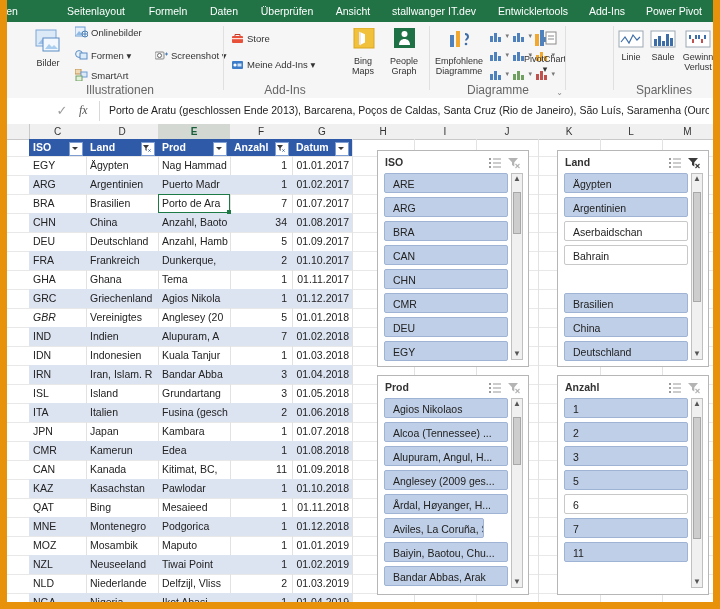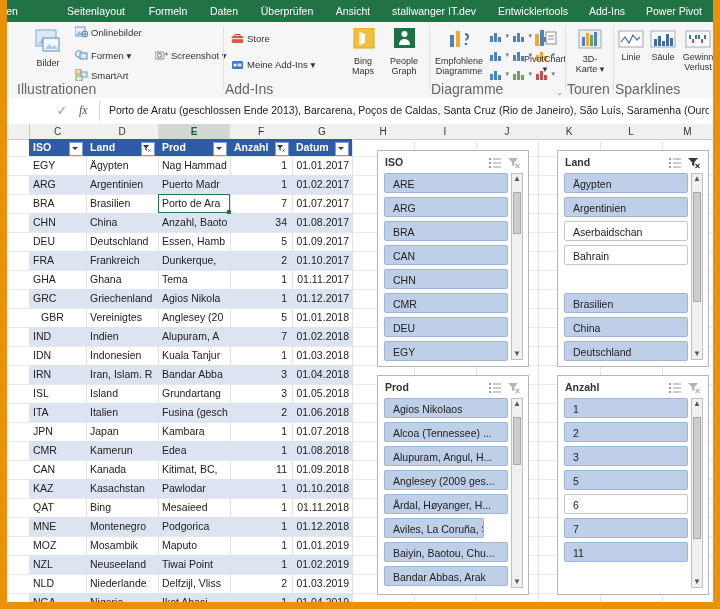--- a/index.html
+++ b/index.html
@@ -11,21 +11,21 @@
   }
   .frame{position:absolute;left:7px;top:0;width:706px;height:602px;background:#fff;overflow:hidden;}
 
   
   .tabbar{position:absolute;left:0;top:0;width:706px;height:22px;background:#217346;}
   .tab{position:absolute;top:0;height:22px;line-height:22px;color:#fff;font-size:10.5px;white-space:nowrap;}
 
   
   .ribbon{position:absolute;left:0;top:22px;width:706px;height:76px;background:#f6f6f6;border-bottom:1px solid #d2d2d2;}
   .grp{position:absolute;top:0;height:76px;}
-  .grp .glabel{position:absolute;bottom:1px;width:100%;font-size:14px;color:#666;}
+  .grp .glabel{position:absolute;bottom:1px;width:100%;text-align:center;font-size:12px;color:#666;}
   .sep{position:absolute;top:4px;width:1px;height:64px;background:#e0e0e0;}
   .bigbtn{position:absolute;text-align:center;width:46px;}
   .bigbtn .cap{font-size:9px;color:#333;line-height:10px;display:block;}
   .smitem{position:absolute;font-size:9.5px;color:#333;white-space:nowrap;}
   .ic{display:inline-block;vertical-align:middle;margin-right:3px;}
 
   
   .fbar{position:absolute;left:0;top:98px;width:706px;height:26px;background:#fff;border-bottom:1px solid #d8d8d8;}
   .fb-check{position:absolute;left:48px;top:6px;width:14px;height:14px;color:#9a9a9a;font-size:13px;text-align:center;line-height:14px;}
   .fb-fx{position:absolute;left:72px;top:5px;font-style:italic;font-size:12px;color:#555;font-family:"Liberation Serif",serif;}
@@ -230,34 +230,20 @@
             <path d="M17 8h6M17 11h6" stroke="#8a8a8a"></path>
           </svg>
         <span class="cap">PivotChart</span>
         <span class="cap">▾</span>
       </div>
       <div class="glabel">Diagramme</div>
       <span style="position:absolute;right:2px;bottom:1px;font-size:8px;color:#888;">⌄</span>
     </div>
     <div class="sep" style="left:558px;"></div>
 
-    <div class="grp" style="left:560px;width:46px;">
-      <div class="bigbtn" style="left:2px;top:6px;width:42px;">
-        <svg width="28" height="24" viewBox="0 0 28 24">
-            <rect x="3" y="2" width="22" height="18" fill="#e9eef3" stroke="#9aa7b3"></rect>
-            <rect x="6" y="9" width="3" height="9" fill="#4f81bd"></rect>
-            <rect x="10" y="5" width="3" height="13" fill="#f0a830"></rect>
-            <rect x="14" y="7" width="3" height="11" fill="#70a060"></rect>
-            <rect x="18" y="4" width="3" height="14" fill="#4f81bd"></rect>
-          </svg>
-        <span class="cap">3D-</span>
-        <span class="cap"><span>Karte</span> ▾</span>
-      </div>
-      <div class="glabel">Touren</div>
-    </div>
     <div class="sep" style="left:606px;"></div>
 
     <div class="grp" style="left:608px;width:98px;">
       <div class="bigbtn" style="left:0px;top:8px;width:32px;">
         <svg width="28" height="20" viewBox="0 0 28 20">
             <rect x="2" y="1" width="24" height="16" fill="#fff" stroke="#9aa7b3"></rect>
             <path d="M4 12l4-5 4 6 4-8 4 5 3-3" stroke="#3d6ea8" fill="none" stroke-width="1.2"></path>
           </svg>
         <span class="cap">Linie</span>
       </div>
@@ -403,41 +389,41 @@
         <div class="cell num" style="left:223px;top:70px;width:57px;">7</div>
         <div class="cell num" style="left:285px;top:70px;width:57px;">01.07.2017</div>
         <div class="rowband" style="left:22px;top:89px;width:323px;background:#dce3f1;"></div>
         <div class="cell" style="left:26px;top:89px;width:51px;">CHN</div>
         <div class="cell" style="left:83px;top:89px;width:67px;">China</div>
         <div class="cell" style="left:155px;top:89px;width:67px;">Anzahl, Baoto</div>
         <div class="cell num" style="left:223px;top:89px;width:57px;">34</div>
         <div class="cell num" style="left:285px;top:89px;width:57px;">01.08.2017</div>
         <div class="cell" style="left:26px;top:108px;width:51px;">DEU</div>
         <div class="cell" style="left:83px;top:108px;width:67px;">Deutschland</div>
-        <div class="cell" style="left:155px;top:108px;width:67px;">Essen, Hamb</div>
+        <div class="cell" style="left:155px;top:108px;width:67px;">Anzahl, Hamb</div>
         <div class="cell num" style="left:223px;top:108px;width:57px;">5</div>
         <div class="cell num" style="left:285px;top:108px;width:57px;">01.09.2017</div>
         <div class="rowband" style="left:22px;top:127px;width:323px;background:#dce3f1;"></div>
         <div class="cell" style="left:26px;top:127px;width:51px;">FRA</div>
         <div class="cell" style="left:83px;top:127px;width:67px;">Frankreich</div>
         <div class="cell" style="left:155px;top:127px;width:67px;">Dunkerque,</div>
         <div class="cell num" style="left:223px;top:127px;width:57px;">2</div>
         <div class="cell num" style="left:285px;top:127px;width:57px;">01.10.2017</div>
         <div class="cell" style="left:26px;top:146px;width:51px;">GHA</div>
         <div class="cell" style="left:83px;top:146px;width:67px;">Ghana</div>
         <div class="cell" style="left:155px;top:146px;width:67px;">Tema</div>
         <div class="cell num" style="left:223px;top:146px;width:57px;">1</div>
         <div class="cell num" style="left:285px;top:146px;width:57px;">01.11.2017</div>
         <div class="rowband" style="left:22px;top:165px;width:323px;background:#dce3f1;"></div>
         <div class="cell" style="left:26px;top:165px;width:51px;">GRC</div>
         <div class="cell" style="left:83px;top:165px;width:67px;">Griechenland</div>
         <div class="cell" style="left:155px;top:165px;width:67px;">Agios Nikola</div>
         <div class="cell num" style="left:223px;top:165px;width:57px;">1</div>
         <div class="cell num" style="left:285px;top:165px;width:57px;">01.12.2017</div>
-        <div class="cell" style="left:34px;top:184px;width:51px;">GBR</div>
+        <div class="cell" style="left:26px;top:184px;width:51px;font-style:italic;">GBR</div>
         <div class="cell" style="left:83px;top:184px;width:67px;">Vereinigtes </div>
         <div class="cell" style="left:155px;top:184px;width:67px;">Anglesey (20</div>
         <div class="cell num" style="left:223px;top:184px;width:57px;">5</div>
         <div class="cell num" style="left:285px;top:184px;width:57px;">01.01.2018</div>
         <div class="rowband" style="left:22px;top:203px;width:323px;background:#dce3f1;"></div>
         <div class="cell" style="left:26px;top:203px;width:51px;">IND</div>
         <div class="cell" style="left:83px;top:203px;width:67px;">Indien</div>
         <div class="cell" style="left:155px;top:203px;width:67px;">Alupuram, A</div>
         <div class="cell num" style="left:223px;top:203px;width:57px;">7</div>
         <div class="cell num" style="left:285px;top:203px;width:57px;">01.02.2018</div>

